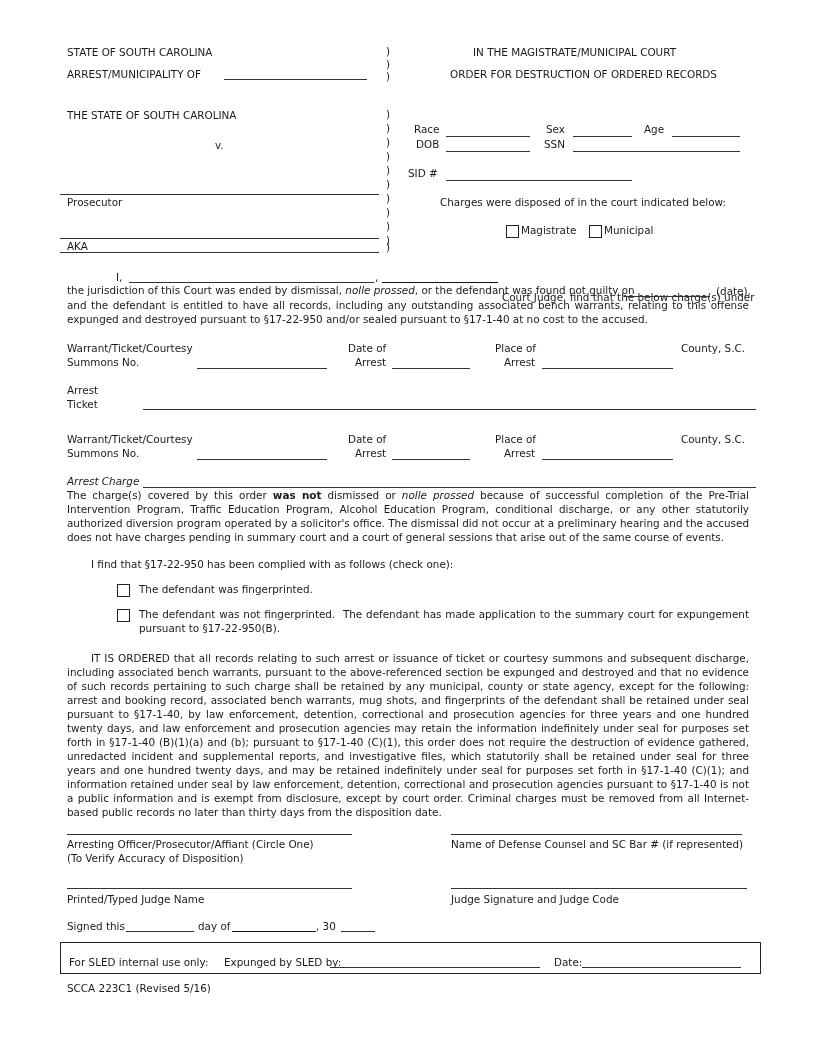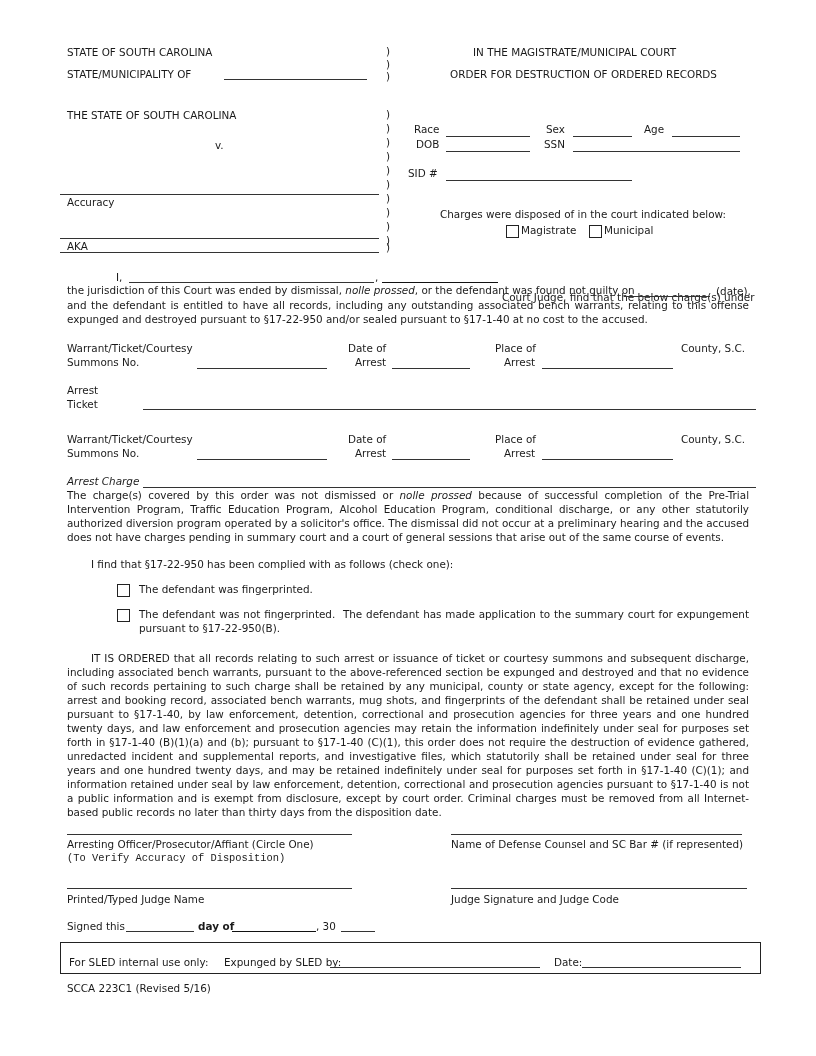--- a/index.html
+++ b/index.html
@@ -6,33 +6,33 @@
   body { width:816px; height:1056px; position:relative; overflow:hidden;
          font-family:"DejaVu Sans", sans-serif; font-size:10.4px; color:#1a1a1a; }
   .abs { position:absolute; white-space:nowrap; }
   .line { position:absolute; height:0; border-top:1px solid #333; }
   .paren { position:absolute; left:386px; font-size:10.4px; line-height:12px; }
   .para { position:absolute; left:67px; width:682px; text-align:justify; line-height:14px;
           font-size:10.4px; white-space:normal; }
   .cb { position:absolute; width:11px; height:11px; border:1px solid #222; background:#fff; }
   .sled-box { position:absolute; left:60px; top:942px; width:699px; height:30px; border:1.5px solid #222; }
   i { font-style:italic; }
-  b { font-weight:normal; }
+  b { font-weight:bold; }
 </style>
 </head>
 <body>
 
 <div class="abs" style="left:67px;top:46px;">STATE OF SOUTH CAROLINA</div>
-<div class="abs" style="left:67px;top:68px;">STATE/MUNICIPALITY OF</div>
+<div class="abs" style="left:67px;top:68px;">ARREST/MUNICIPALITY OF</div>
 <div class="line" style="left:224px;top:79px;width:143px;"></div>
 
 <div class="abs" style="left:67px;top:109px;">THE STATE OF SOUTH CAROLINA</div>
 <div class="abs" style="left:215px;top:139px;">v.</div>
 <div class="line" style="left:60px;top:194px;width:319px;"></div>
-<div class="abs" style="left:67px;top:196px;">Accuracy</div>
+<div class="abs" style="left:67px;top:196px;">Prosecutor</div>
 <div class="line" style="left:60px;top:238px;width:319px;"></div>
 <div class="abs" style="left:67px;top:240px;">AKA</div>
 <div class="line" style="left:60px;top:252px;width:319px;"></div>
 
 <div class="paren" style="top:45px;">)</div>
 <div class="paren" style="top:58px;">)</div>
 <div class="paren" style="top:70px;">)</div>
 <div class="paren" style="top:108px;">)</div>
 <div class="paren" style="top:122px;">)</div>
 <div class="paren" style="top:136px;">)</div>
@@ -56,21 +56,21 @@
 <div class="line" style="left:672px;top:136px;width:68px;"></div>
 
 <div class="abs" style="left:416px;top:138px;">DOB</div>
 <div class="line" style="left:446px;top:151px;width:84px;"></div>
 <div class="abs" style="left:544px;top:138px;">SSN</div>
 <div class="line" style="left:573px;top:151px;width:167px;"></div>
 
 <div class="abs" style="left:408px;top:167px;">SID #</div>
 <div class="line" style="left:446px;top:180px;width:186px;"></div>
 
-<div class="abs" style="left:440px;top:208px;">Charges were disposed of in the court indicated below:</div>
+<div class="abs" style="left:440px;top:196px;">Charges were disposed of in the court indicated below:</div>
 
 <div class="cb" style="left:506px;top:225px;"></div>
 <div class="abs" style="left:521px;top:224px;">Magistrate</div>
 <div class="cb" style="left:589px;top:225px;"></div>
 <div class="abs" style="left:604px;top:224px;">Municipal</div>
 
 <div class="abs" style="left:116px;top:271px;">I,</div>
 <div class="line" style="left:129px;top:282px;width:245px;"></div>
 <div class="abs" style="left:375px;top:271px;">,</div>
 <div class="line" style="left:382px;top:282px;width:116px;border-top:1.5px solid #111;"></div>
@@ -119,32 +119,32 @@
 <div class="abs" style="left:91px;top:558px;">I find that §17-22-950 has been complied with as follows (check one):</div>
 <div class="cb" style="left:117px;top:584px;"></div>
 <div class="abs" style="left:139px;top:583px;">The defendant was fingerprinted.</div>
 <div class="cb" style="left:117px;top:609px;"></div>
 <div class="para" style="left:139px;top:607px;width:610px;white-space:pre-wrap;">The defendant was not fingerprinted.  The defendant has made application to the summary court for expungement pursuant to §17-22-950(B).</div>
 
 <div class="para" style="top:651px;text-indent:24px;">IT IS ORDERED that all records relating to such arrest or issuance of ticket or courtesy summons and subsequent discharge, including associated bench warrants, pursuant to the above-referenced section be expunged and destroyed and that no evidence of such records pertaining to such charge shall be retained by any municipal, county or state agency, except for the following: arrest and booking record, associated bench warrants, mug shots, and fingerprints of the defendant shall be retained under seal pursuant to §17-1-40, by law enforcement, detention, correctional and prosecution agencies for three years and one hundred twenty days, and law enforcement and prosecution agencies may retain the information indefinitely under seal for purposes set forth in §17-1-40 (B)(1)(a) and (b); pursuant to §17-1-40 (C)(1), this order does not require the destruction of evidence gathered, unredacted incident and supplemental reports, and investigative files, which statutorily shall be retained under seal for three years and one hundred twenty days, and may be retained indefinitely under seal for purposes set forth in §17-1-40 (C)(1); and information retained under seal by law enforcement, detention, correctional and prosecution agencies pursuant to §17-1-40 is not a public information and is exempt from disclosure, except by court order. Criminal charges must be removed from all Internet-based public records no later than thirty days from the disposition date.</div>
 
 <div class="line" style="left:67px;top:834px;width:285px;"></div>
 <div class="abs" style="left:67px;top:838px;">Arresting Officer/Prosecutor/Affiant (Circle One)</div>
-<div class="abs" style="left:67px;top:852px;font-family:Liberation Mono, monospace;">(To Verify Accuracy of Disposition)</div>
+<div class="abs" style="left:67px;top:852px;">(To Verify Accuracy of Disposition)</div>
 <div class="line" style="left:451px;top:834px;width:291px;"></div>
 <div class="abs" style="left:451px;top:838px;">Name of Defense Counsel and SC Bar # (if represented)</div>
 
 <div class="line" style="left:67px;top:888px;width:285px;"></div>
 <div class="abs" style="left:67px;top:893px;text-align:right;">Printed/Typed Judge Name</div>
 <div class="line" style="left:451px;top:888px;width:296px;"></div>
 <div class="abs" style="left:451px;top:893px;">Judge Signature and Judge Code</div>
 
 <div class="abs" style="left:67px;top:920px;">Signed this</div>
 <div class="line" style="left:126px;top:931px;width:68px;"></div>
-<div class="abs" style="left:198px;top:920px;font-weight:bold;">day of</div>
+<div class="abs" style="left:198px;top:920px;">day of</div>
 <div class="line" style="left:232px;top:931px;width:84px;border-top:1.5px solid #111;"></div>
 <div class="abs" style="left:316px;top:920px;">, 30</div>
 <div class="line" style="left:341px;top:931px;width:34px;"></div>
 
 <div class="sled-box"></div>
 <div class="abs" style="left:69px;top:956px;font-weight:normal;">For SLED internal use only:</div>
 <div class="abs" style="left:224px;top:956px;">Expunged by SLED by:</div>
 <div class="line" style="left:330px;top:967px;width:210px;"></div>
 <div class="abs" style="left:554px;top:956px;">Date:</div>
 <div class="line" style="left:582px;top:967px;width:159px;"></div>

